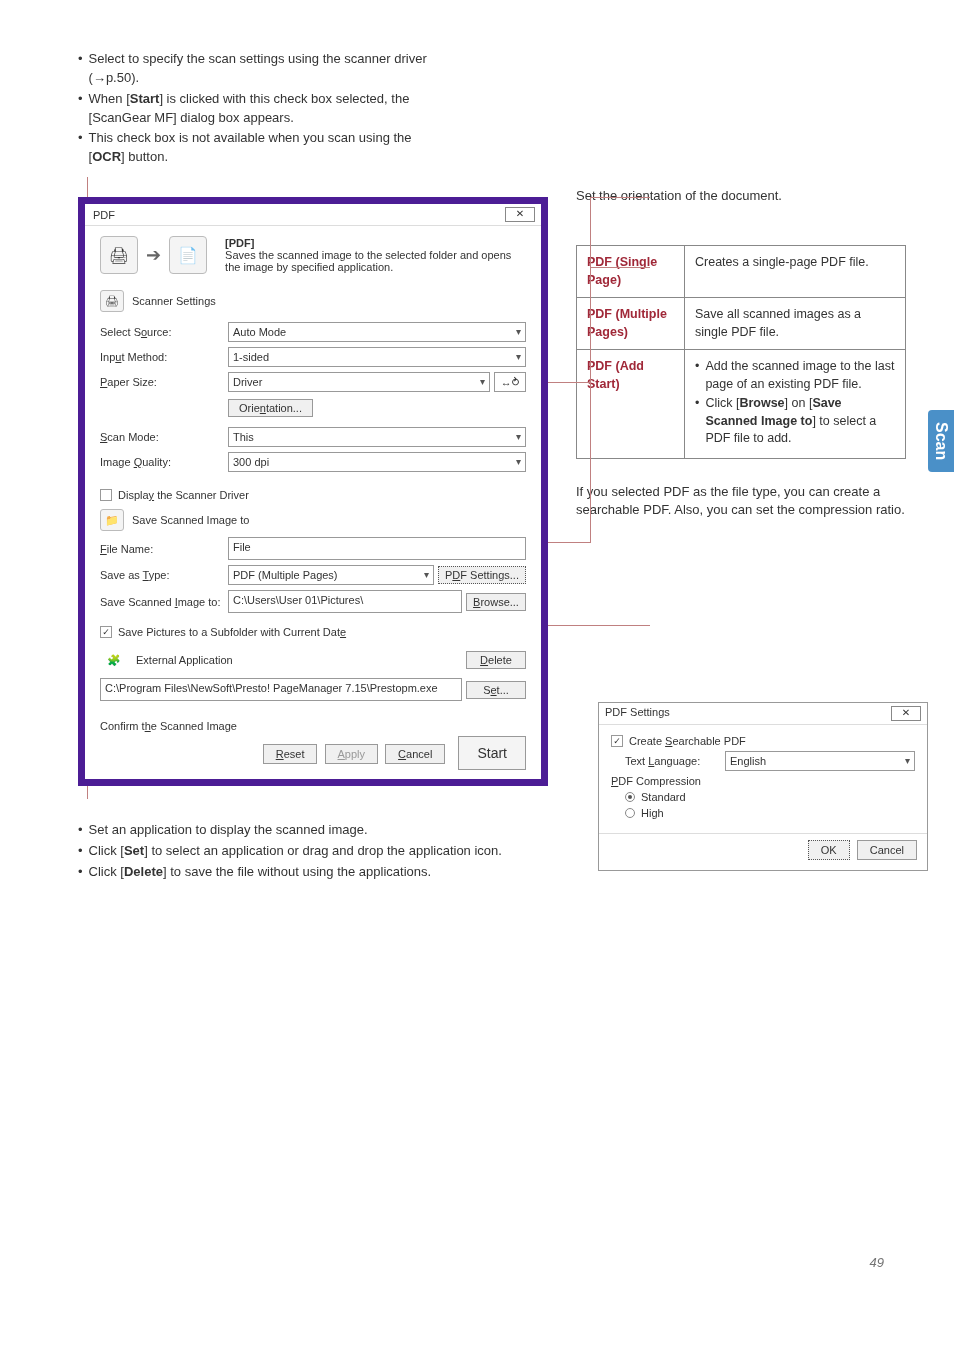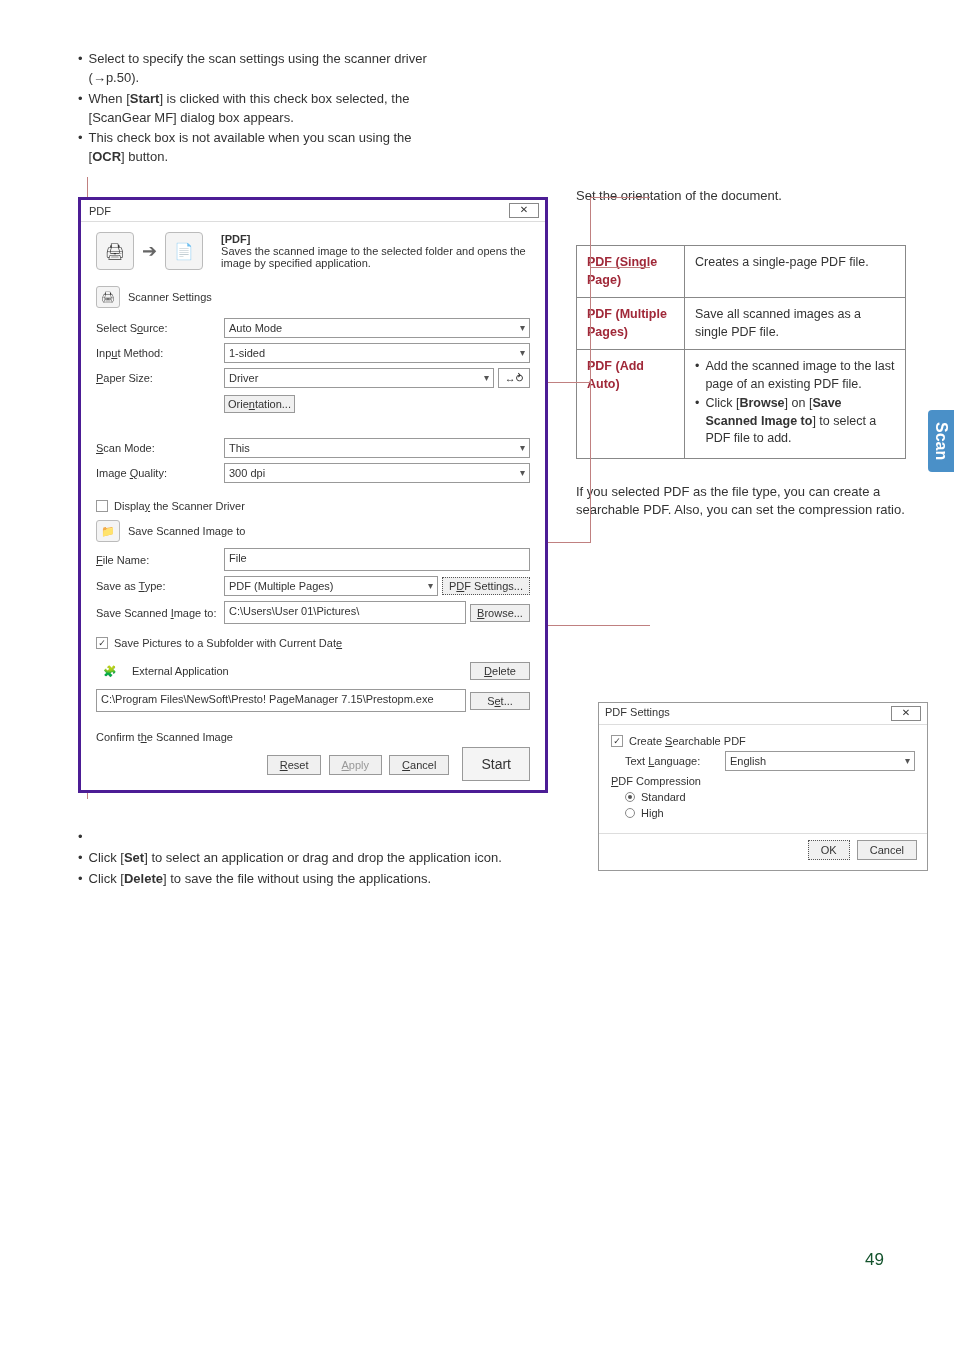--- a/index.html
+++ b/index.html
@@ -30,21 +30,21 @@
     }
     .bullet-item .bullet {
       margin-right: 6px;
     }
     .dialog-area {
       position: relative;
       margin-top: 10px;
     }
     .pdf-dialog {
       width: 470px;
-      border: 3px solid #4c1d95;
+      border: 7px solid #4c1d95;
       background: #fff;
       font-size: 11px;
       position: relative;
       z-index: 2;
     }
     .dialog-title {
       display: flex;
       justify-content: space-between;
       align-items: center;
       padding: 3px 6px 3px 8px;
@@ -127,26 +127,26 @@
     .dropdown::after {
       content: "▾";
       position: absolute;
       right: 4px;
       top: 1px;
       font-size: 10px;
       color: #555;
     }
     .orientation-btn {
       border: 1px solid #999;
-      padding: 2px 3px;
+      padding: 2px 10px;
       background: #f0f0f0;
       margin-left: 128px;
       display: inline-block;
       margin-top: 2px;
-      margin-bottom: 19px;
+      margin-bottom: 4px;
     }
     .checkbox-row {
       padding: 4px 15px;
       display: flex;
       align-items: center;
     }
     .checkbox-row .cb {
       width: 12px;
       height: 12px;
       border: 1px solid #999;
@@ -341,22 +341,23 @@
       align-items: center;
       justify-content: center;
       font-size: 16px;
       font-weight: bold;
       border-radius: 4px 0 0 4px;
     }
     .page-num {
       position: absolute;
       right: 70px;
       bottom: 80px;
-      font-size: 17px;
-      color: #14532d;
+      font-style: italic;
+      font-size: 13px;
+      color: #737373;
     }
     .bold { font-weight: bold; }
   </style>
 </head>
 <body>
 
 <div class="side-tab">Scan</div>
 <div class="page-num">49</div>
 
 <div class="content">
@@ -498,21 +499,21 @@
           <tbody>
               <tr>
             <td>PDF (Single Page)</td>
             <td>Creates a single-page PDF file.</td>
           </tr>
           <tr>
             <td>PDF (Multiple Pages)</td>
             <td>Save all scanned images as a single PDF file.</td>
           </tr>
           <tr>
-            <td>PDF (Add Auto)</td>
+            <td>PDF (Add Start)</td>
             <td>
               <div class="inner-bullet">
                     <span class="bullet">•</span>
                     <span>Add the scanned image to the last page of an existing PDF file.</span>
                   </div>
               <div class="inner-bullet">
                     <span class="bullet">•</span>
                     <span><span>Click [</span><span class="bold">Browse</span><span>] on [</span><span class="bold">Save Scanned Image to</span><span>] to select a PDF file to add.</span></span>
                   </div>
             </td>
@@ -554,20 +555,21 @@
         <span class="dialog-btn" style="border:1px dotted #555">OK</span>
         <span class="dialog-btn">Cancel</span>
       </div>
     </div>
 
   </div>
 
   <div class="bottom-notes bullet-list">
     <div class="bullet-item">
         <span class="bullet">•</span>
+        <span>Set an application to display the scanned image.</span>
       </div>
     <div class="bullet-item">
         <span class="bullet">•</span>
         <span><span>Click [</span><span class="bold">Set</span><span>] to select an application or drag and drop the application icon.</span></span>
       </div>
     <div class="bullet-item">
         <span class="bullet">•</span>
         <span><span>Click [</span><span class="bold">Delete</span><span>] to save the file without using the applications.</span></span>
       </div>
   </div>

